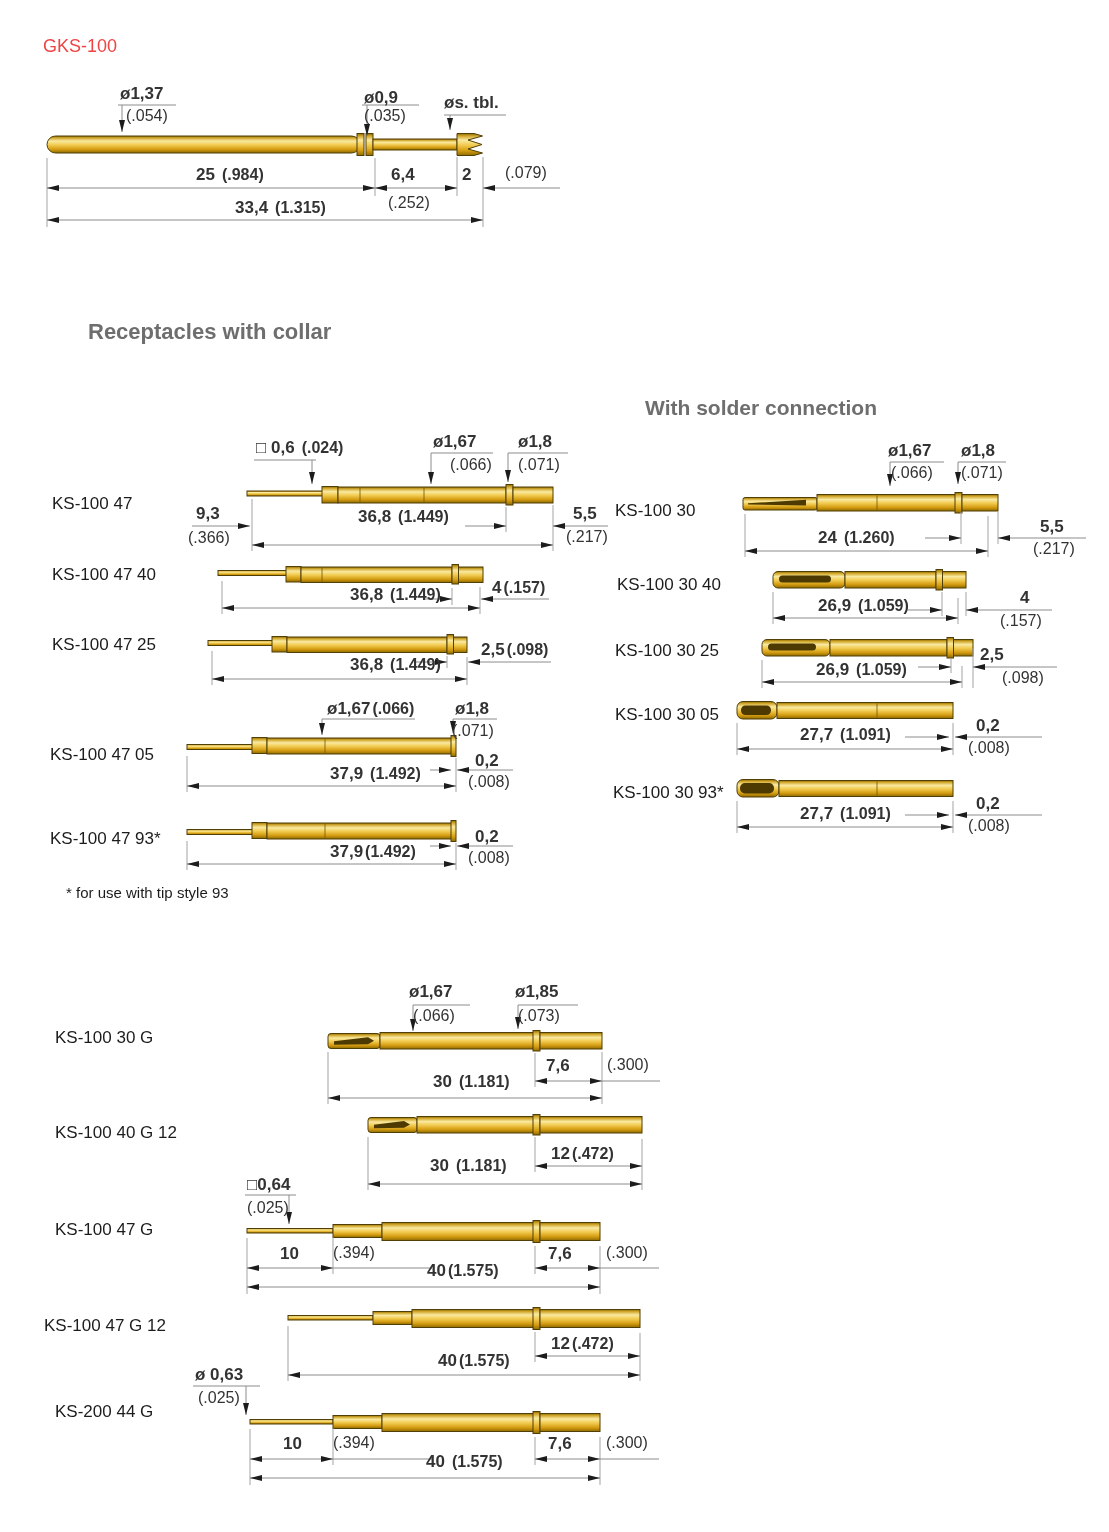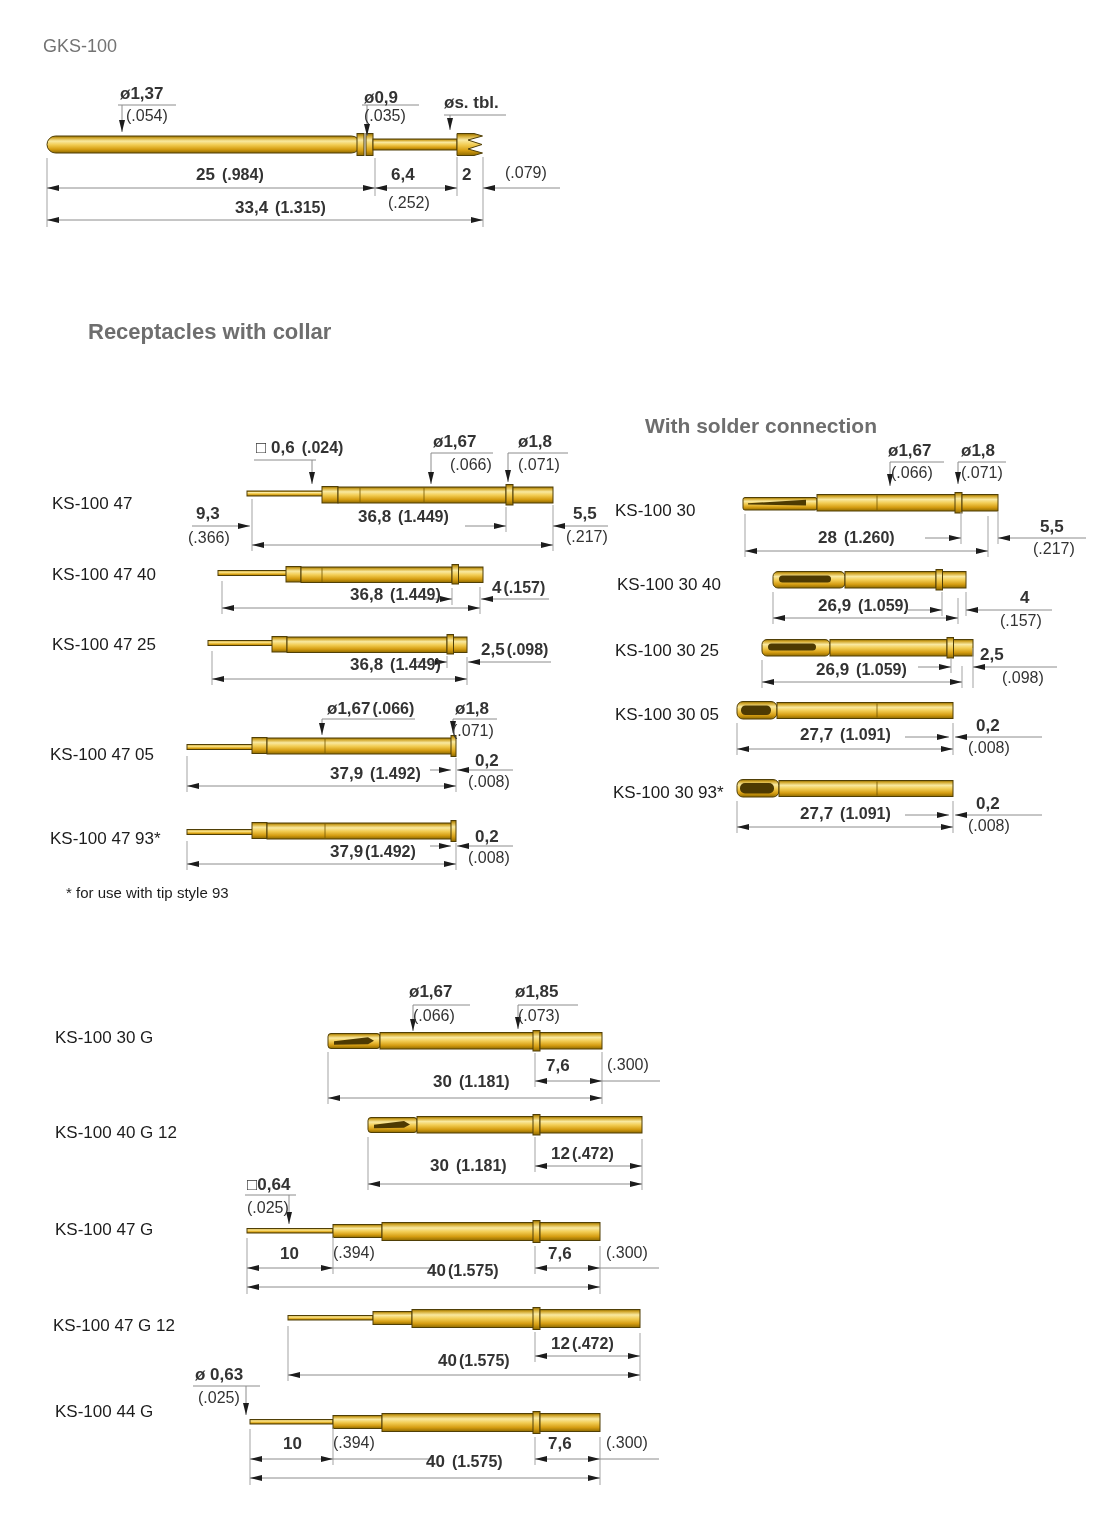--- a/index.html
+++ b/index.html
@@ -4,21 +4,21 @@
 <style>
   html,body{margin:0;padding:0;background:#fff;}
   #page{position:relative;width:1109px;height:1532px;background:#fff;overflow:hidden;
         font-family:"Liberation Sans",sans-serif;}
   .abs{position:absolute;white-space:nowrap;line-height:1.12;}
   .t{font-size:17px;color:#333;font-weight:bold;}
   .ti{font-size:16px;color:#333;}
   .sp{margin-left:7px;}
   .tight{margin-left:2px;}
   .lbl{font-size:17px;color:#1c1c1c;}
-  .title{font-size:18px;color:#737373;}
+  .title{font-size:18px;color:#ef4444;}
   .h1{font-size:22px;font-weight:bold;color:#6e6e6e;}
   .h2{font-size:21px;font-weight:bold;color:#6e6e6e;}
   .fn{font-size:15px;color:#1c1c1c;}
   svg{position:absolute;left:0;top:0;}
 </style>
 </head>
 <body>
 
 <div id="page">
 
@@ -308,21 +308,21 @@
 <div class="abs ti" style="left:364px;top:107px">(.035)</div>
 <div class="abs t" style="left:444px;top:93px">øs. tbl.</div>
 <div class="abs t" style="left:196px;top:165px"><span>25</span><span class="ti sp">(.984)</span></div>
 <div class="abs t" style="left:391px;top:165px">6,4</div>
 <div class="abs ti" style="left:388px;top:194px">(.252)</div>
 <div class="abs t" style="left:462px;top:165px">2</div>
 <div class="abs ti" style="left:505px;top:164px">(.079)</div>
 <div class="abs t" style="left:235px;top:198px"><span>33,4</span><span class="ti sp">(1.315)</span></div>
 
 <div class="abs h1" style="left:88px;top:320px">Receptacles with collar</div>
-<div class="abs h2" style="left:645px;top:414px">With solder connection</div>
+<div class="abs h2" style="left:645px;top:396px">With solder connection</div>
 <div class="abs fn" style="left:66px;top:885px">* for use with tip style 93</div>
 
 <div class="abs lbl" style="left:52px;top:494px">KS-100 47</div>
 <div class="abs t" style="left:256px;top:438px"><span>□ 0,6</span><span class="ti sp">(.024)</span></div>
 <div class="abs t" style="left:433px;top:432px">ø1,67</div>
 <div class="abs ti" style="left:450px;top:456px">(.066)</div>
 <div class="abs t" style="left:518px;top:432px">ø1,8</div>
 <div class="abs ti" style="left:518px;top:456px">(.071)</div>
 <div class="abs t" style="left:196px;top:504px">9,3</div>
 <div class="abs ti" style="left:188px;top:529px">(.366)</div>
@@ -349,21 +349,21 @@
 <div class="abs lbl" style="left:50px;top:829px">KS-100 47 93*</div>
 <div class="abs t" style="left:330px;top:842px"><span>37,9</span><span class="ti tight">(1.492)</span></div>
 <div class="abs t" style="left:475px;top:827px">0,2</div>
 <div class="abs ti" style="left:468px;top:849px">(.008)</div>
 
 <div class="abs lbl" style="left:615px;top:501px">KS-100 30</div>
 <div class="abs t" style="left:888px;top:441px">ø1,67</div>
 <div class="abs ti" style="left:891px;top:464px">(.066)</div>
 <div class="abs t" style="left:961px;top:441px">ø1,8</div>
 <div class="abs ti" style="left:961px;top:464px">(.071)</div>
-<div class="abs t" style="left:818px;top:528px"><span>28</span><span class="ti sp">(1.260)</span></div>
+<div class="abs t" style="left:818px;top:528px"><span>24</span><span class="ti sp">(1.260)</span></div>
 <div class="abs t" style="left:1040px;top:517px">5,5</div>
 <div class="abs ti" style="left:1033px;top:540px">(.217)</div>
 
 <div class="abs lbl" style="left:617px;top:575px">KS-100 30 40</div>
 <div class="abs t" style="left:818px;top:596px"><span>26,9</span><span class="ti sp">(1.059)</span></div>
 <div class="abs t" style="left:1020px;top:588px">4</div>
 <div class="abs ti" style="left:1000px;top:612px">(.157)</div>
 
 <div class="abs lbl" style="left:615px;top:641px">KS-100 30 25</div>
 <div class="abs t" style="left:816px;top:660px"><span>26,9</span><span class="ti sp">(1.059)</span></div>
@@ -395,25 +395,25 @@
 
 <div class="abs lbl" style="left:55px;top:1220px">KS-100 47 G</div>
 <div class="abs t" style="left:247px;top:1175px">□0,64</div>
 <div class="abs ti" style="left:247px;top:1199px">(.025)</div>
 <div class="abs t" style="left:280px;top:1244px">10</div>
 <div class="abs ti" style="left:333px;top:1244px">(.394)</div>
 <div class="abs t" style="left:427px;top:1261px"><span>40</span><span class="ti tight">(1.575)</span></div>
 <div class="abs t" style="left:548px;top:1244px">7,6</div>
 <div class="abs ti" style="left:606px;top:1244px">(.300)</div>
 
-<div class="abs lbl" style="left:53px;top:1316px">KS-100 47 G 12</div>
+<div class="abs lbl" style="left:44px;top:1316px">KS-100 47 G 12</div>
 <div class="abs t" style="left:551px;top:1334px"><span>12</span><span class="ti tight">(.472)</span></div>
 <div class="abs t" style="left:438px;top:1351px"><span>40</span><span class="ti tight">(1.575)</span></div>
 
-<div class="abs lbl" style="left:55px;top:1402px">KS-100 44 G</div>
+<div class="abs lbl" style="left:55px;top:1402px">KS-200 44 G</div>
 <div class="abs t" style="left:195px;top:1365px">ø 0,63</div>
 <div class="abs ti" style="left:198px;top:1389px">(.025)</div>
 <div class="abs t" style="left:283px;top:1434px">10</div>
 <div class="abs ti" style="left:333px;top:1434px">(.394)</div>
 <div class="abs t" style="left:426px;top:1452px"><span>40</span><span class="ti sp">(1.575)</span></div>
 <div class="abs t" style="left:548px;top:1434px">7,6</div>
 <div class="abs ti" style="left:606px;top:1434px">(.300)</div>
 
 </div>
 

